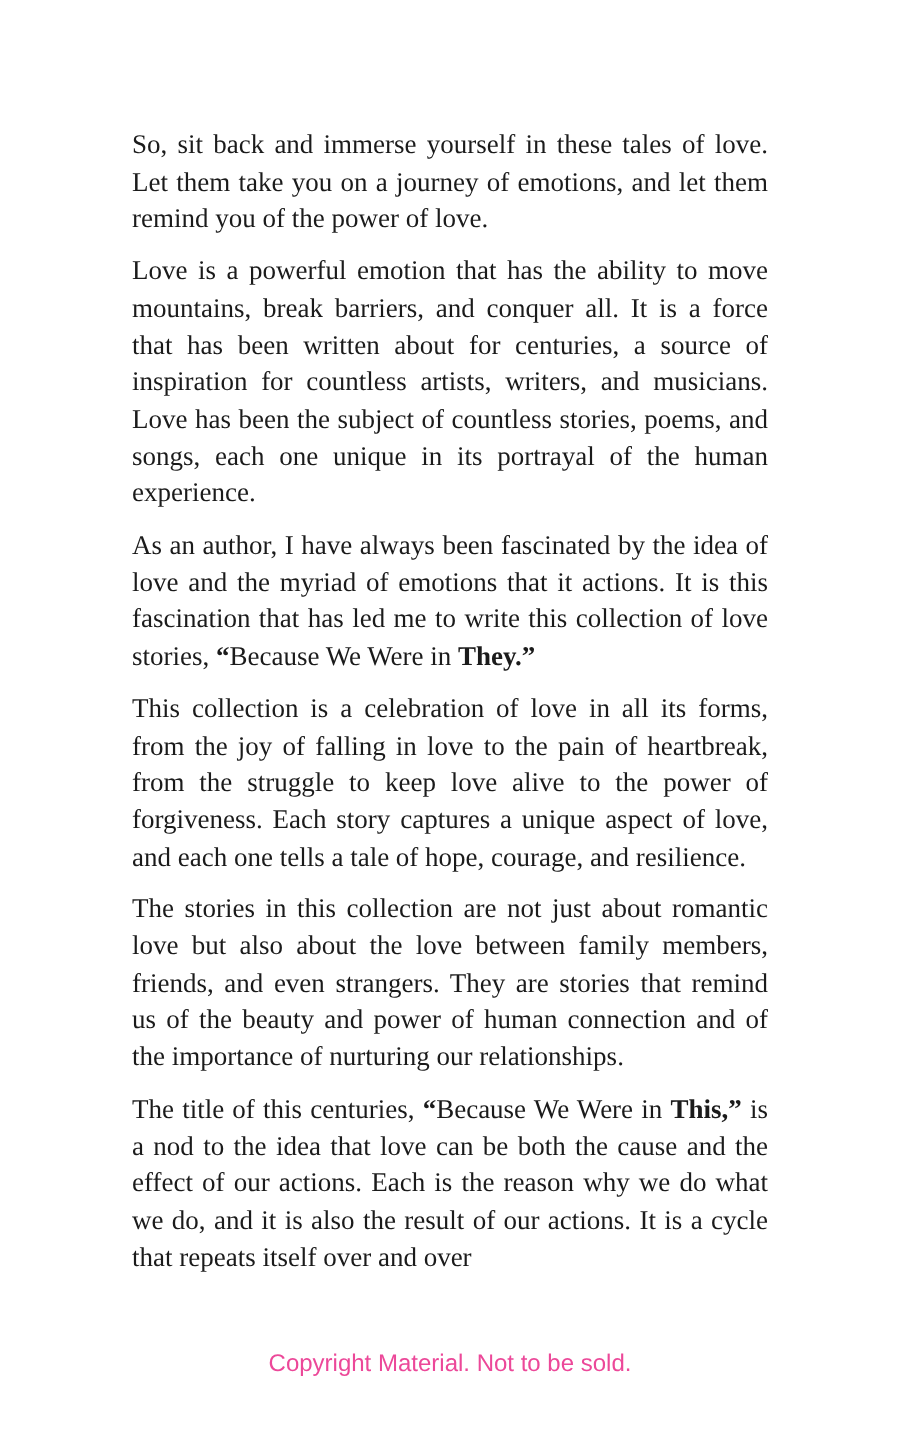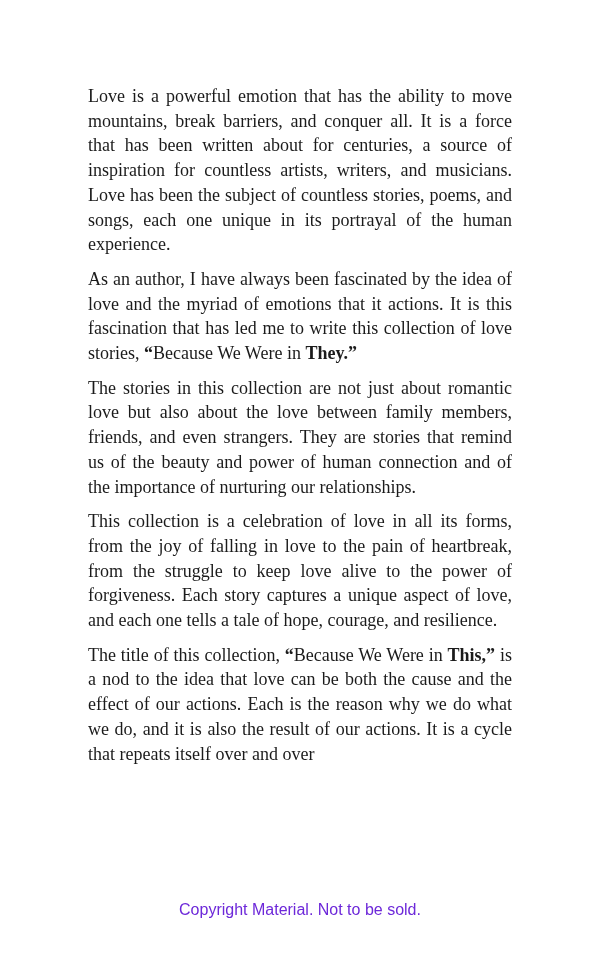--- a/index.html
+++ b/index.html
@@ -34,28 +34,29 @@
   }
   .footer {
     position: absolute;
     left: 0;
     top: 900px;
     width: 600px;
     text-align: center;
     font-family: "Liberation Sans", sans-serif;
     font-size: 16px;
     line-height: 20px;
-    color: #6d28d9;
+    color: #ec4899;
   }
 </style>
 </head>
 <body>
 
 <div class="page">
   <div class="text-block">
+      <p><span>So, sit back and immerse yourself in these tales of love. Let them take you on a journey of emotions, and let them remind you of the power of love.</span></p>
       <p><span>Love is a powerful emotion that has the ability to move mountains, break barriers, and conquer all. It is a force that has been written about for centuries, a source of inspiration for countless artists, writers, and musicians. Love has been the subject of countless stories, poems, and songs, each one unique in its portrayal of the human experience.</span></p>
       <p><span>As an author, I have always been fascinated by the idea of love and the myriad of emotions that it actions. It is this fascination that has led me to write this collection of love stories, </span><span class="b">“</span><span>Because We Were in </span><span class="b">They.”</span></p>
+      <p><span>This collection is a celebration of love in all its forms, from the joy of falling in love to the pain of heartbreak, from the struggle to keep love alive to the power of forgiveness. Each story captures a unique aspect of love, and each one tells a tale of hope, courage, and resilience.</span></p>
       <p><span>The stories in this collection are not just about romantic love but also about the love between family members, friends, and even strangers. They are stories that remind us of the beauty and power of human connection and of the importance of nurturing our relationships.</span></p>
-      <p><span>This collection is a celebration of love in all its forms, from the joy of falling in love to the pain of heartbreak, from the struggle to keep love alive to the power of forgiveness. Each story captures a unique aspect of love, and each one tells a tale of hope, courage, and resilience.</span></p>
-      <p><span>The title of this collection, </span><span class="b">“</span><span>Because We Were in </span><span class="b">This,”</span><span> is a nod to the idea that love can be both the cause and the effect of our actions. Each is the reason why we do what we do, and it is also the result of our actions. It is a cycle that repeats itself over and over</span></p>
+      <p><span>The title of this centuries, </span><span class="b">“</span><span>Because We Were in </span><span class="b">This,”</span><span> is a nod to the idea that love can be both the cause and the effect of our actions. Each is the reason why we do what we do, and it is also the result of our actions. It is a cycle that repeats itself over and over</span></p>
     </div>
   <div class="footer">Copyright Material. Not to be sold.</div>
 </div>
 
 </body></html>

